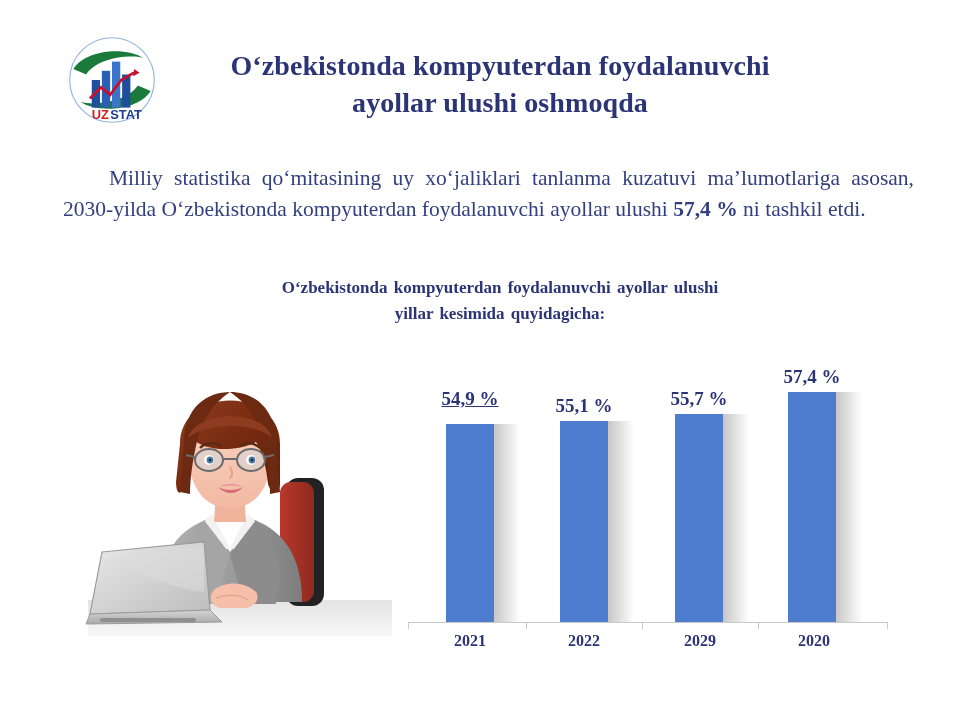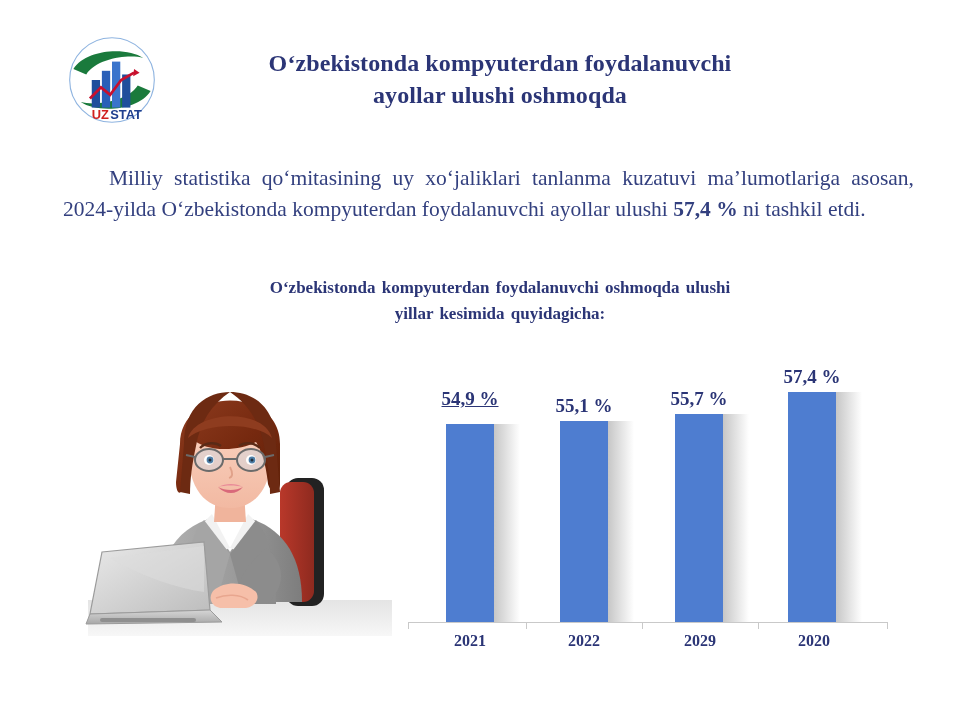--- a/index.html
+++ b/index.html
@@ -25,21 +25,21 @@
     height: 92px;
   }
 
   
   .title {
     position: absolute;
     left: 168px;
     top: 48px;
     width: 664px;
     text-align: center;
-    font-size: 24px;
+    font-size: 28px;
     font-weight: bold;
     line-height: 1.32;
     color: #2b3576;
     letter-spacing: 0.1px;
   }
 
   
   .paragraph {
     position: absolute;
     left: 63px;
@@ -162,25 +162,25 @@
     <text x="48" y="92" font-family="Liberation Sans, sans-serif" font-size="14" font-weight="bold" fill="#1f3f8f">STAT</text>
   </svg>
 </div>
 
 <div class="title">
   <div>O‘zbekistonda kompyuterdan foydalanuvchi</div>
   <div>ayollar ulushi oshmoqda</div>
 </div>
 
 <div class="paragraph">
-  <span class="indent"></span><span>Milliy statistika qo‘mitasining uy xo‘jaliklari tanlanma kuzatuvi ma’lumotlariga asosan, 2024-yilda O‘zbekistonda kompyuterdan foydalanuvchi ayollar ulushi </span><b>57,4 %</b><span> ni tashkil etdi.</span>
+  <span class="indent"></span><span>Milliy statistika qo‘mitasining uy xo‘jaliklari tanlanma kuzatuvi ma’lumotlariga asosan, 2030-yilda O‘zbekistonda kompyuterdan foydalanuvchi ayollar ulushi </span><b>57,4 %</b><span> ni tashkil etdi.</span>
 </div>
 
 <div class="chart-subtitle">
-  <div>O‘zbekistonda kompyuterdan foydalanuvchi oshmoqda ulushi</div>
+  <div>O‘zbekistonda kompyuterdan foydalanuvchi ayollar ulushi</div>
   <div>yillar kesimida quyidagicha:</div>
 </div>
 
 <div class="illustration">
   <svg viewBox="0 0 320 292" width="320" height="292">
     <defs>
       <linearGradient id="deskG" x1="0" y1="0" x2="0" y2="1">
         <stop offset="0%" stop-color="#e4e4e4"></stop>
         <stop offset="100%" stop-color="#f7f7f7"></stop>
       </linearGradient>

